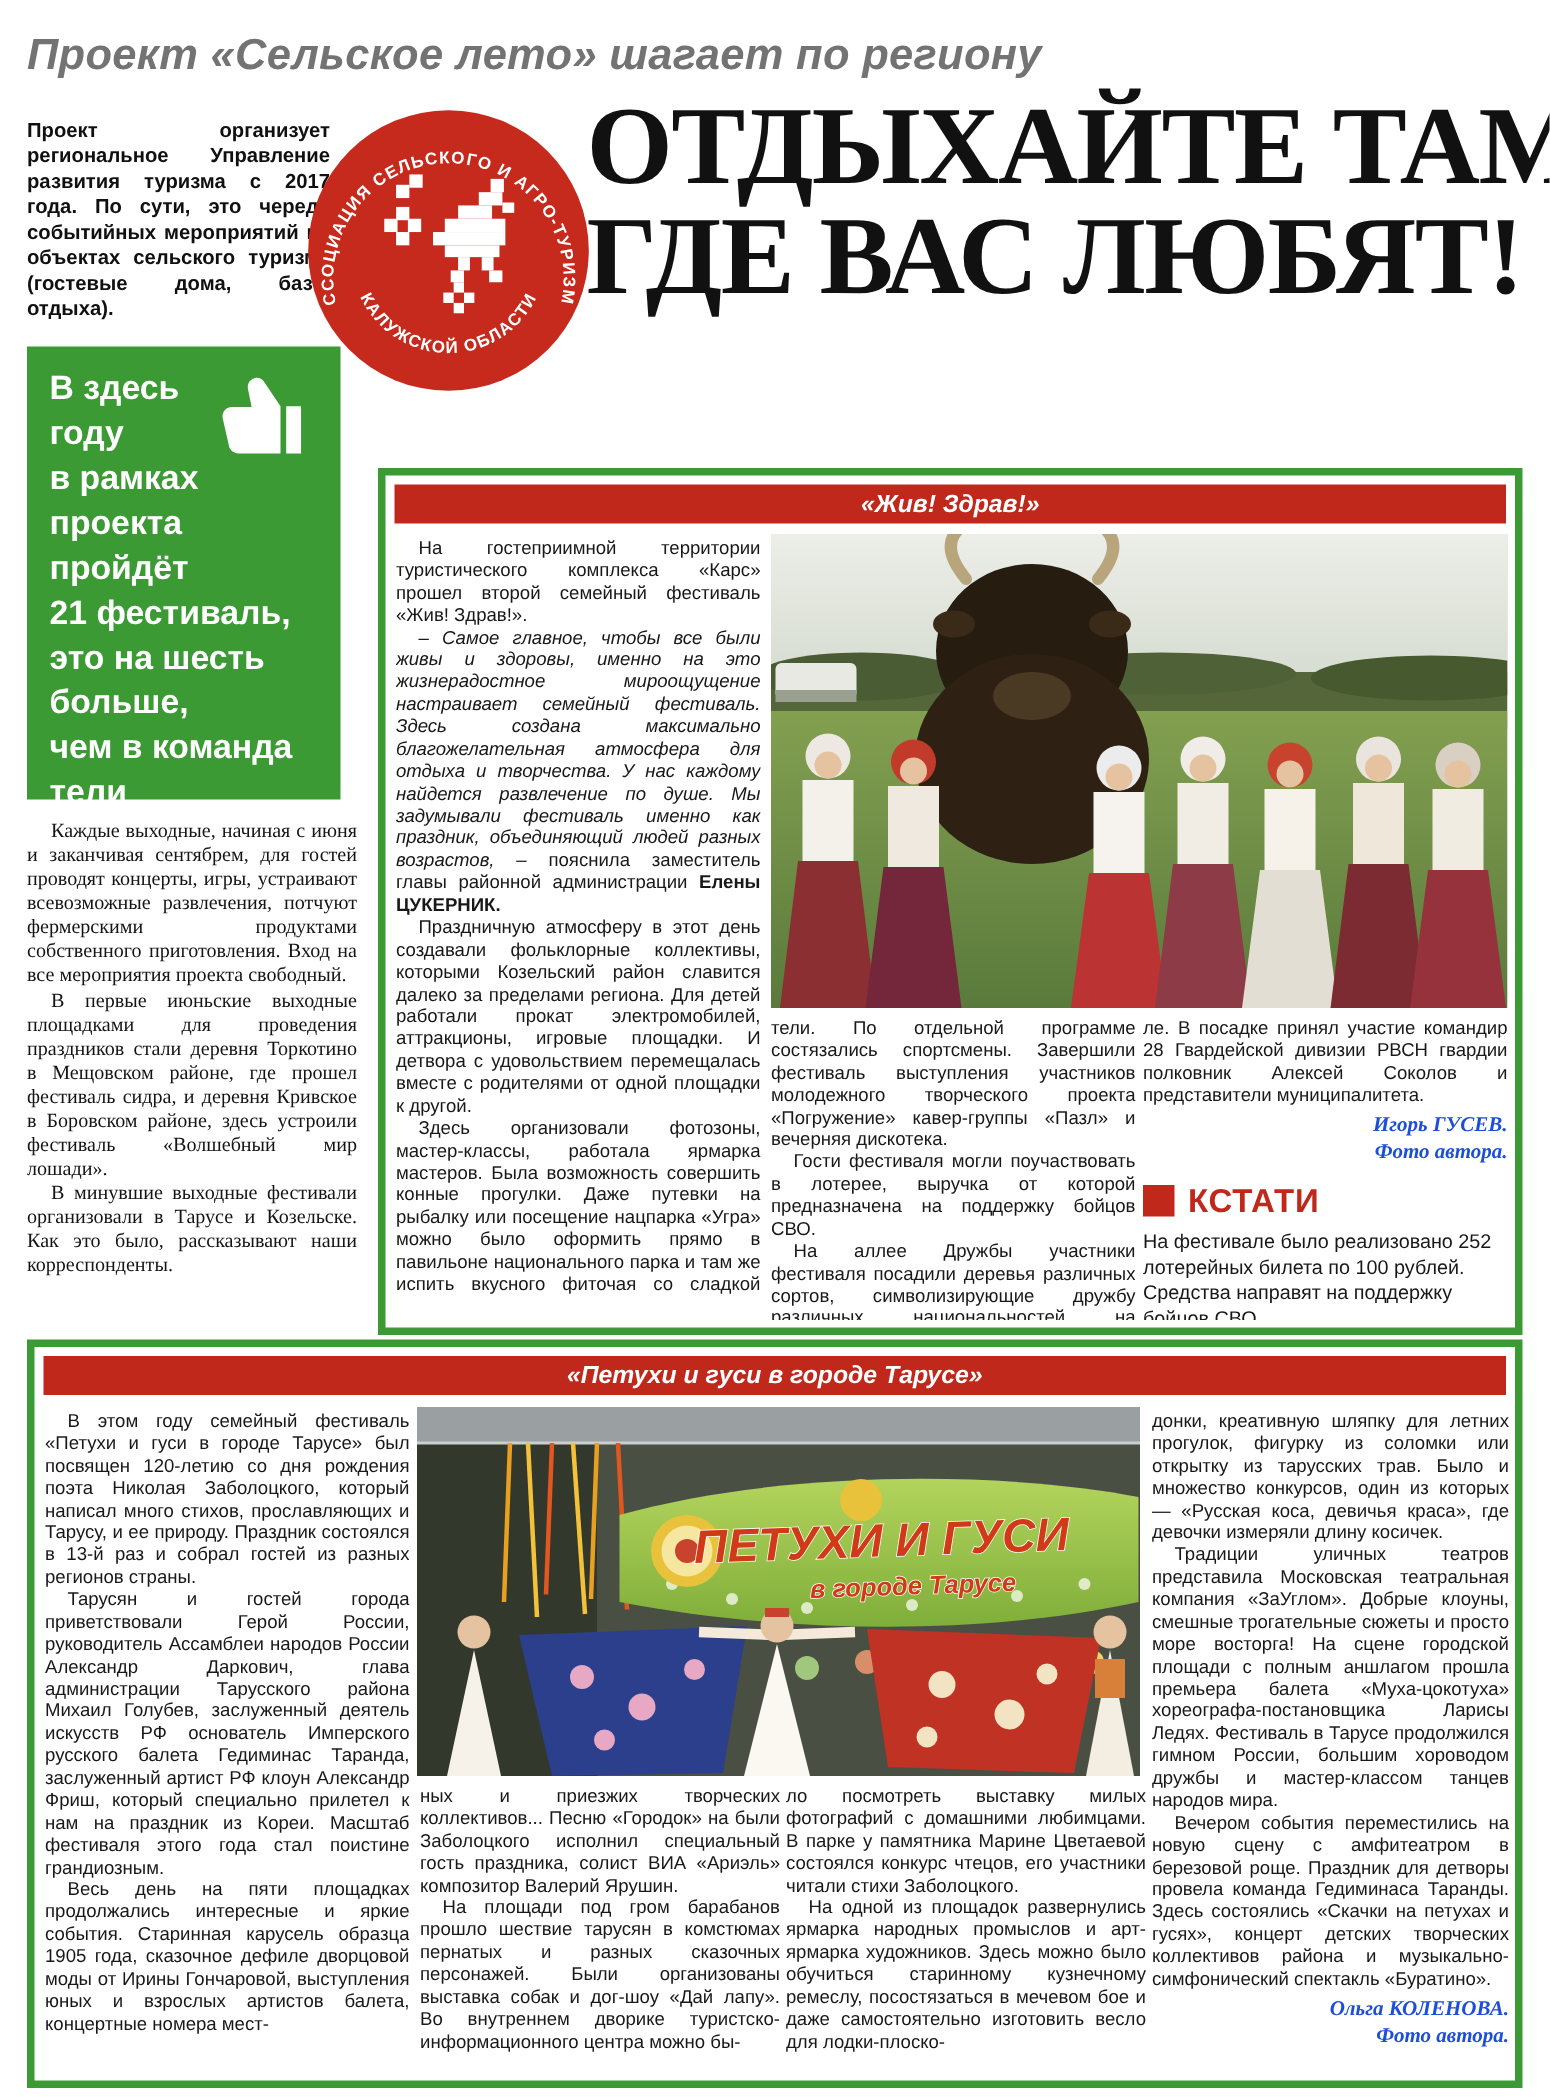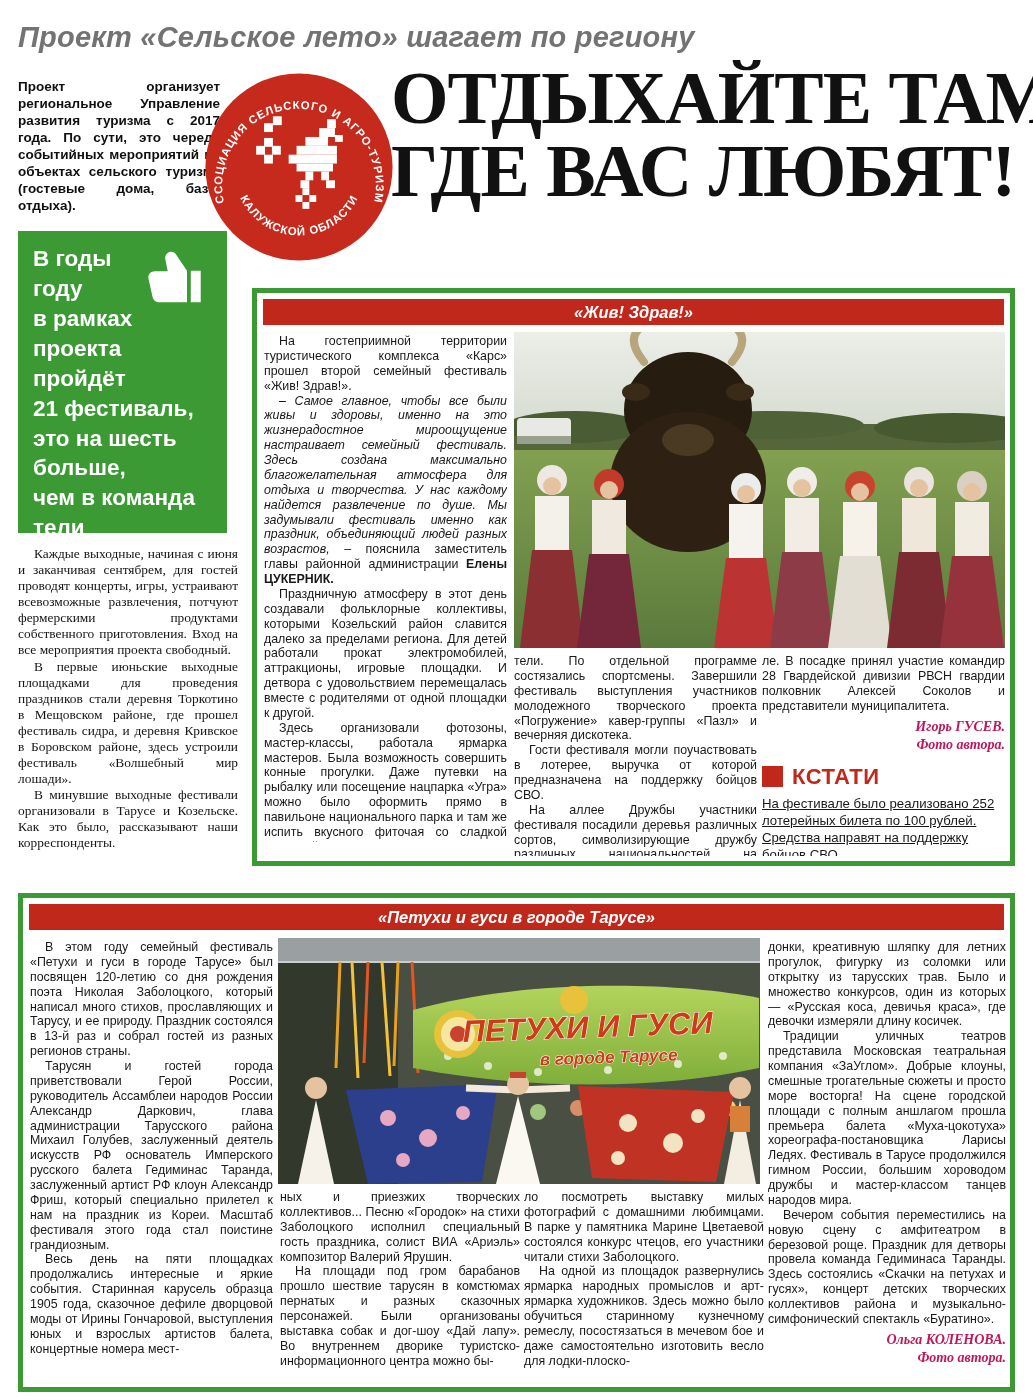--- a/index.html
+++ b/index.html
@@ -31,37 +31,37 @@
     background:var(--green);box-sizing:border-box;padding:13px 8px 0 15px;color:#fff;
   }
   .factbox .line{font:700 22.5px/1.33 "Liberation Sans",sans-serif;}
   .thumb{position:absolute;right:12px;top:10px;width:84px;height:70px;}
   .lead{
     position:absolute;left:18px;top:546px;width:220px;
     font:400 13.4px/1.2 "Liberation Serif",serif;text-align:justify;
   }
   .lead p{margin:0;text-indent:16px;}
   .abox{position:absolute;border:5px solid var(--green);box-sizing:border-box;background:#fff;}
-  .box1{left:252px;top:288px;width:763px;height:578px;}
+  .box1{left:252px;top:312px;width:763px;height:578px;}
   .box2{left:18px;top:893px;width:997px;height:499px;padding-left:24px;}
   .bar{
     position:absolute;left:6px;right:6px;top:6px;height:26px;background:var(--red);
     color:#fff;text-align:center;font:italic 700 16.5px/26px "Liberation Sans",sans-serif;
   }
   .art{font:400 12.4px/1.2 "Liberation Sans",sans-serif;text-align:justify;color:#181818;position:absolute;overflow:hidden;}
   .art p{margin:0;text-indent:15px;}
   .art p.cont{text-indent:0;}
   .art .q{font-style:italic;}
   .art .qa{font-style:normal;}
   .art .qn{font-style:normal;font-weight:700;}
-  .byline{ text-align:right;font:italic 700 14px/1.3 "Liberation Serif",serif;margin-top:4px;color:#be185d;}
+  .byline{ text-align:right;font:italic 700 14px/1.3 "Liberation Serif",serif;margin-top:4px;color:#1d4ed8;}
   .aside-head{display:flex;gap:9px;margin:12px 0 7px;}
   .aside-sq{width:21px;height:21px;background:var(--red);flex:0 0 auto;}
   .aside-title{font:700 22px/1 "Liberation Sans",sans-serif;color:var(--red);letter-spacing:.5px;}
-  .aside-text{font:400 13.2px/1.3 "Liberation Sans",sans-serif;text-align:left;text-decoration:underline;}
+  .aside-text{font:400 13.2px/1.3 "Liberation Sans",sans-serif;text-align:left;}
   .photo{position:absolute;overflow:hidden;background:#cfd4c8;}
   
   .b1-col1{left:7px;top:41px;width:243px;height:508px;}
   .b1-photo{left:257px;top:39px;width:491px;height:316px;}
   .b1-col2{left:257px;top:361px;width:243px;height:202px;}
   .b1-col3{left:505px;top:361px;width:243px;height:202px;}
   
   .b2-col1{left:7px;top:42px;width:243px;height:441px;}
   .b2-photo{left:255px;top:40px;width:482px;height:246px;}
   .b2-col2{left:257px;top:292px;width:240px;height:191px;}
@@ -118,21 +118,21 @@
   <div>ОТДЫХАЙТЕ ТАМ,</div>
   <div>ГДЕ ВАС ЛЮБЯТ!</div>
 </div>
 
 <div class="factbox">
   <svg class="thumb" viewBox="0 0 24 24">
     <g transform="scale(-1,1) translate(-24,0)">
       <path fill="#fff" d="M2.5 10.2h3.4V21H2.5zM7.2 21h9.6c1.1 0 2-.75 2.2-1.8l1.4-6.2c.3-1.35-.7-2.6-2.1-2.6h-4.5l.85-4.2c.2-1.05-.45-2.1-1.5-2.4-.9-.25-1.85.15-2.3 1L7.2 10.2z"></path>
     </g>
   </svg>
-  <div class="line">В годы</div>
+  <div class="line">В здесь</div>
   <div class="line">году</div>
   <div class="line">в рамках проекта</div>
   <div class="line">пройдёт</div>
   <div class="line">21 фестиваль,</div>
   <div class="line">это на шесть</div>
   <div class="line">больше,</div>
   <div class="line">чем в команда</div>
   <div class="line">тели</div>
 </div>
 
@@ -331,21 +331,21 @@
             <circle cx="340" cy="220" r="7"></circle>
           </g>
         <circle cx="462" cy="150" r="11" fill="#e6c3a0"></circle>
           <path d="M462,162 L478,246 L446,246 Z" fill="#f3ede2"></path>
         <rect x="452" y="168" width="20" height="26" fill="#d8803a"></rect>
       </g>
     </svg>
   </div>
 
   <div class="art b2-col2">
-    <p class="cont">ных и приезжих творческих коллективов... Песню «Городок» на стихи Заболоцкого исполнил специальный гость праздника, солист ВИА «Ариэль» композитор Валерий Ярушин.</p>
+    <p class="cont">ных и приезжих творческих коллективов... Песню «Городок» на были Заболоцкого исполнил специальный гость праздника, солист ВИА «Ариэль» композитор Валерий Ярушин.</p>
     <p>На площади под гром барабанов прошло шествие тарусян в комстюмах пернатых и разных сказочных персонажей. Были организованы выставка собак и дог-шоу «Дай лапу». Во внутреннем дворике туристско-информационного центра можно бы-</p>
   </div>
 
   <div class="art b2-col3">
     <p class="cont">ло посмотреть выставку милых фотографий с домашними любимцами. В парке у памятника Марине Цветаевой состоялся конкурс чтецов, его участники читали стихи Заболоцкого.</p>
     <p>На одной из площадок развернулись ярмарка народных промыслов и арт-ярмарка художников. Здесь можно было обучиться старинному кузнечному ремеслу, посостязаться в мечевом бое и даже самостоятельно изготовить весло для лодки-плоско-</p>
   </div>
 
   <div class="art b2-col4">
     <p class="cont">донки, креативную шляпку для летних прогулок, фигурку из соломки или открытку из тарусских трав. Было и множество конкурсов, один из которых — «Русская коса, девичья краса», где девочки измеряли длину косичек.</p>

